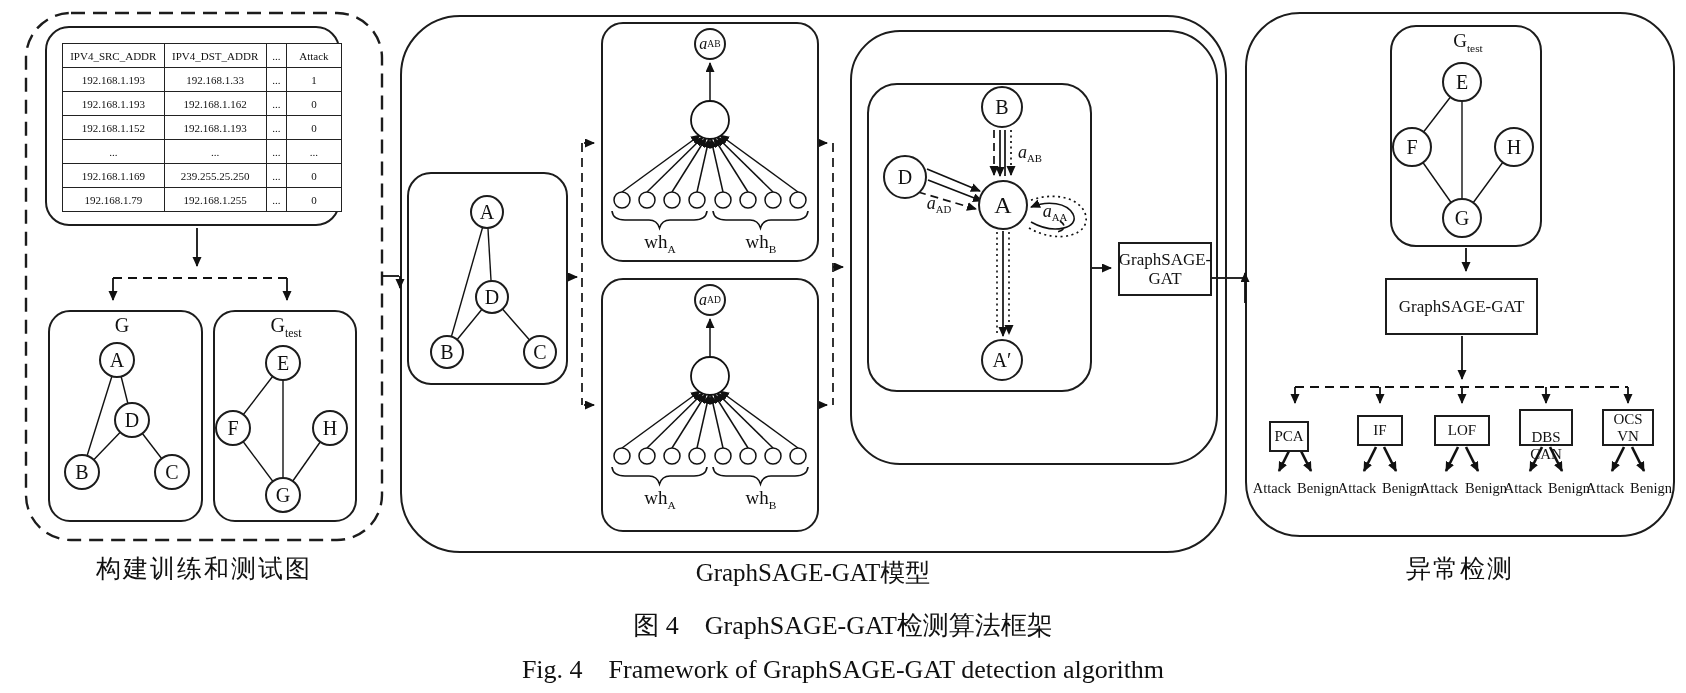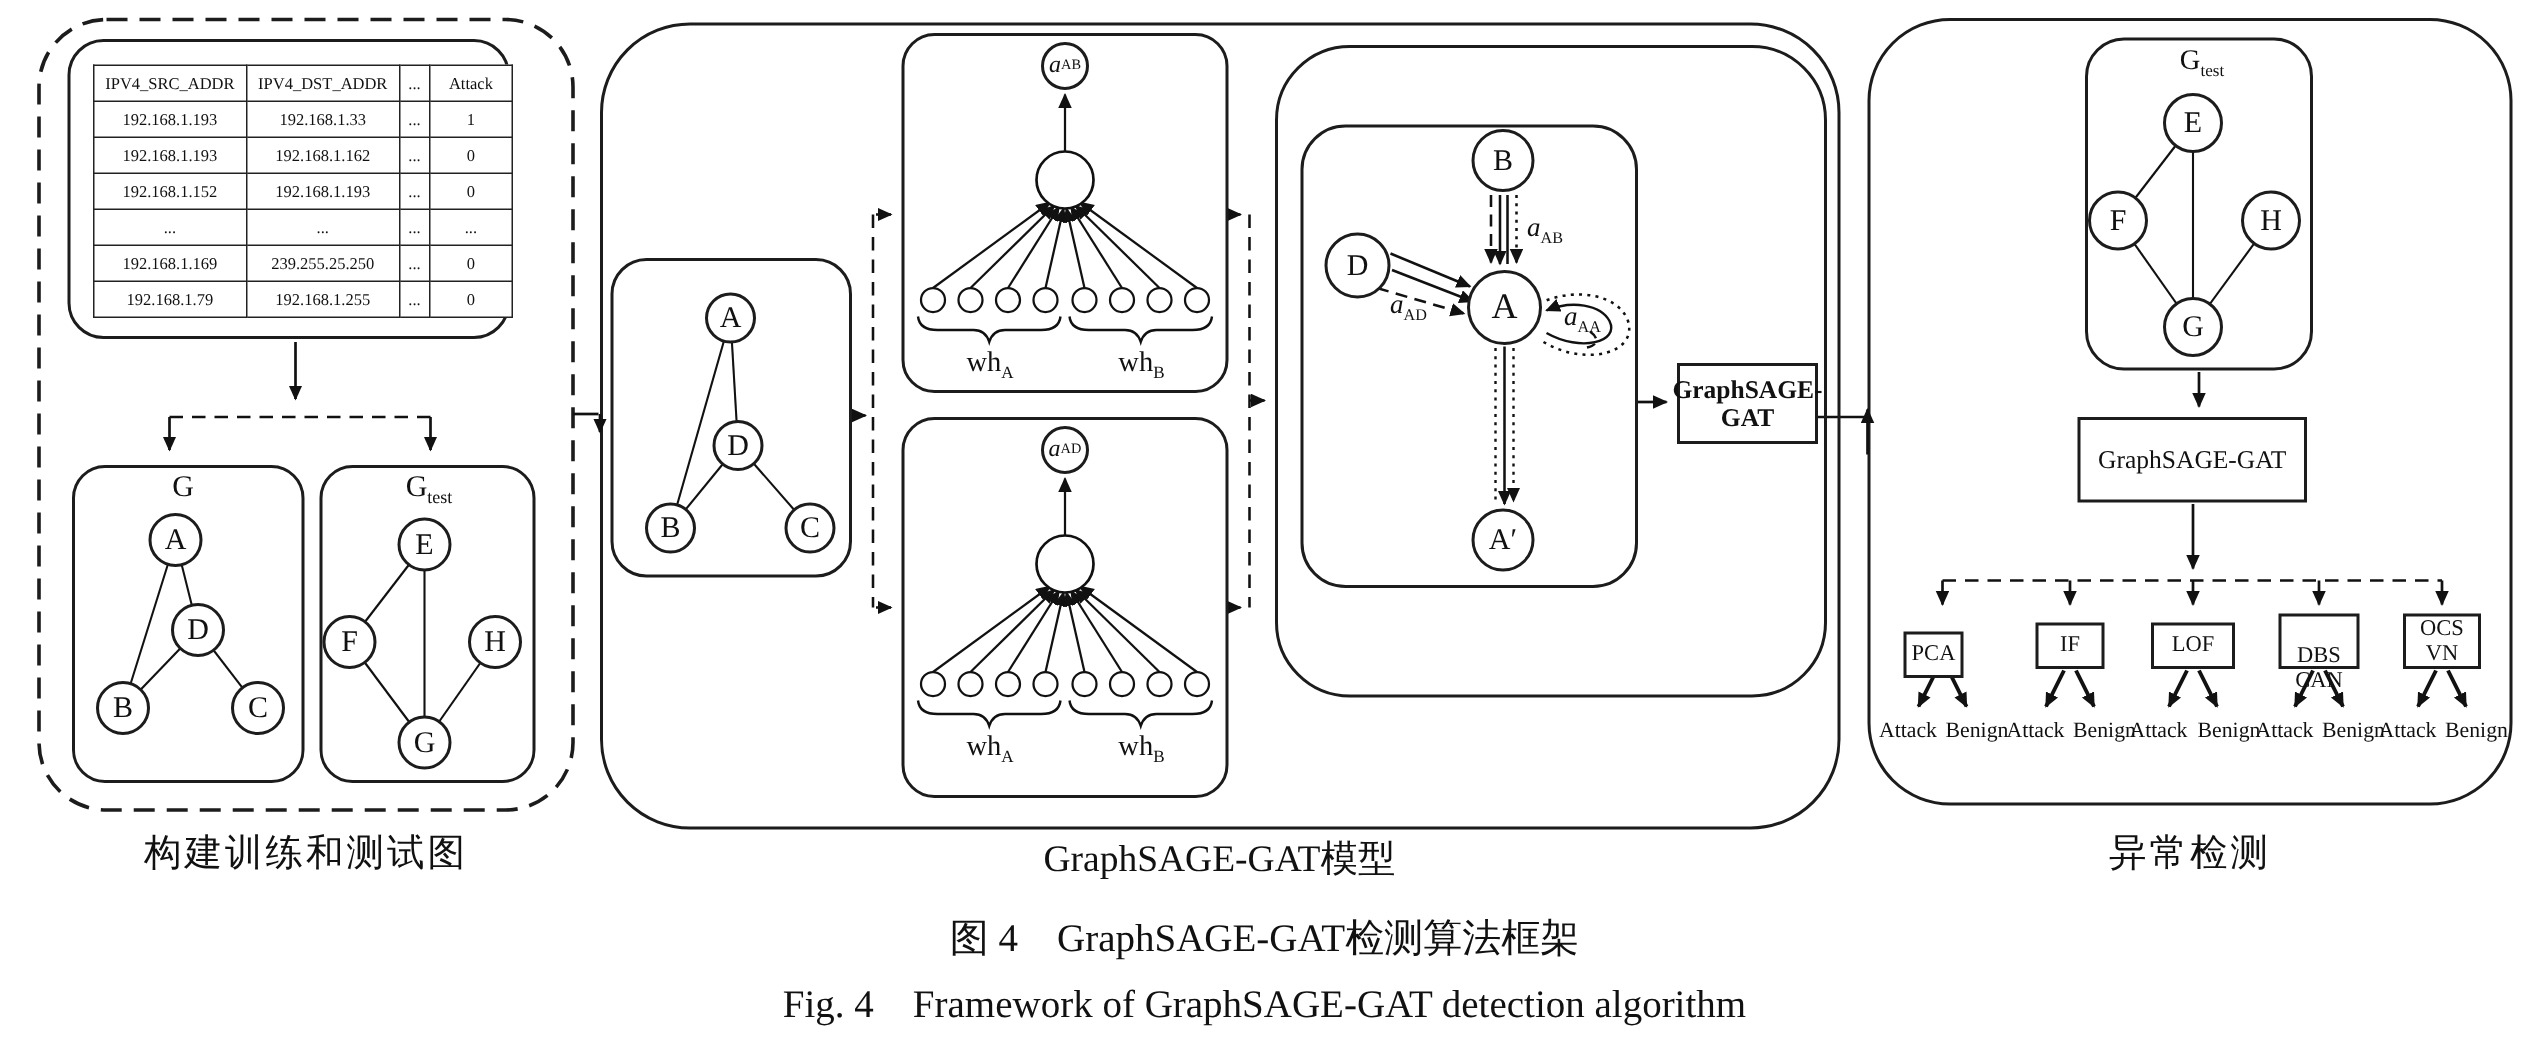--- a/index.html
+++ b/index.html
@@ -299,21 +299,21 @@
   <div class="rbox" style="left:850px;top:30px;width:368px;height:435px;border-radius:50px;"></div>
   <div class="rbox" style="left:867px;top:83px;width:225px;height:309px;border-radius:30px;"></div>
   <div class="node" style="left:1002px;top:107px;width:42px;height:42px;">B</div>
   <div class="node" style="left:905px;top:177px;width:44px;height:44px;">D</div>
   <div class="node" style="left:1003px;top:205px;width:50px;height:50px;font-size:24px;">A</div>
   <div class="node" style="left:1002px;top:360px;width:42px;height:42px;">A′</div>
   <div class="lbl agglbl" style="left:1030px;top:152px;"><i>a</i><sub>AB</sub></div>
   <div class="lbl agglbl" style="left:939px;top:203px;"><i>a</i><sub>AD</sub></div>
   <div class="lbl agglbl" style="left:1055px;top:211px;"><i>a</i><sub>AA</sub></div>
 
-  <div class="sq" style="left:1118px;top:242px;width:94px;height:54px;font-size:17px;font-weight:bold;">
+  <div class="sq" style="left:1118px;top:242px;width:94px;height:54px;font-size:17px;">
     <span style="display:block;">GraphSAGE-</span>
     <span style="display:block;">GAT</span>
   </div>
 
   <div class="lbl sec-label" style="left:813px;top:572px;letter-spacing:0;">GraphSAGE-GAT模型</div>
 
   <div class="rbox" style="left:1245px;top:12px;width:430px;height:525px;border-radius:55px;"></div>
 
   <div class="rbox" style="left:1390px;top:25px;width:152px;height:222px;border-radius:26px;"></div>
   <div class="lbl" style="left:1468px;top:41px;font-size:19px;"><span>G</span><sub>test</sub></div>

